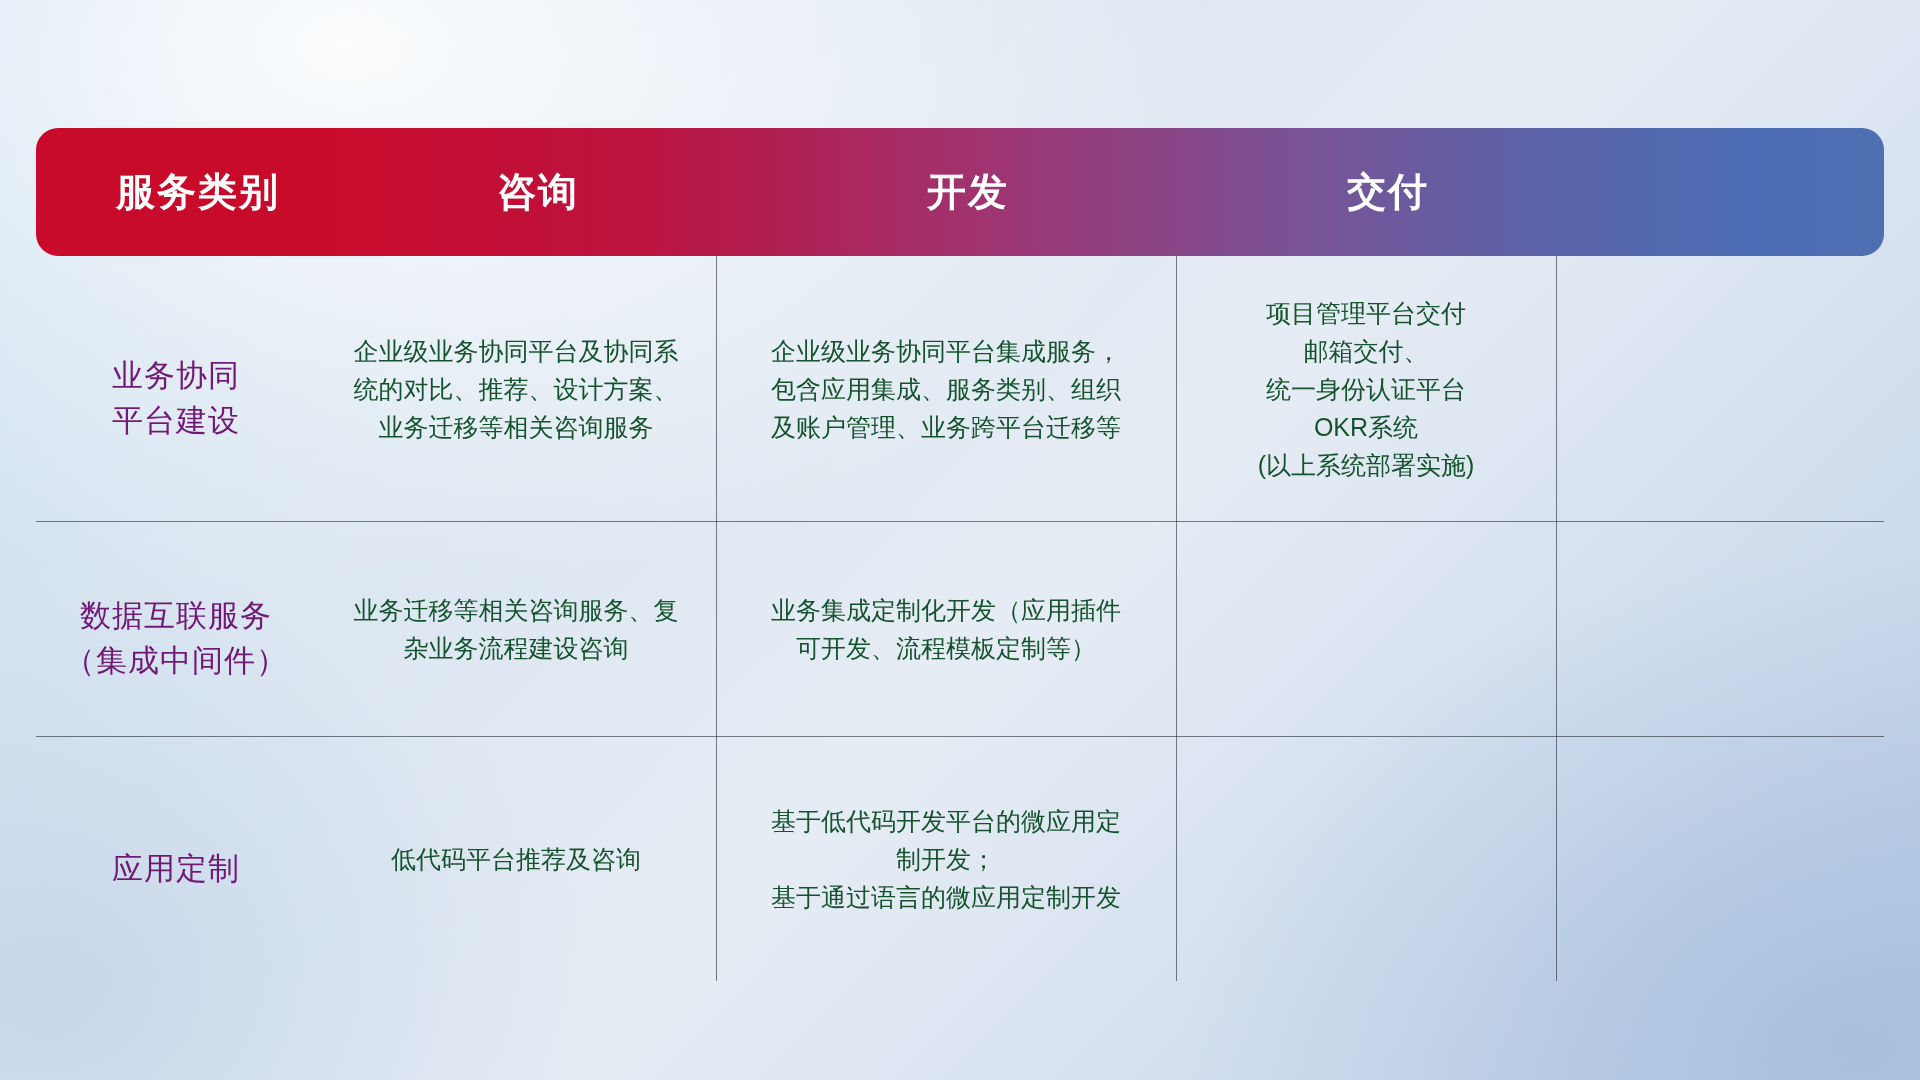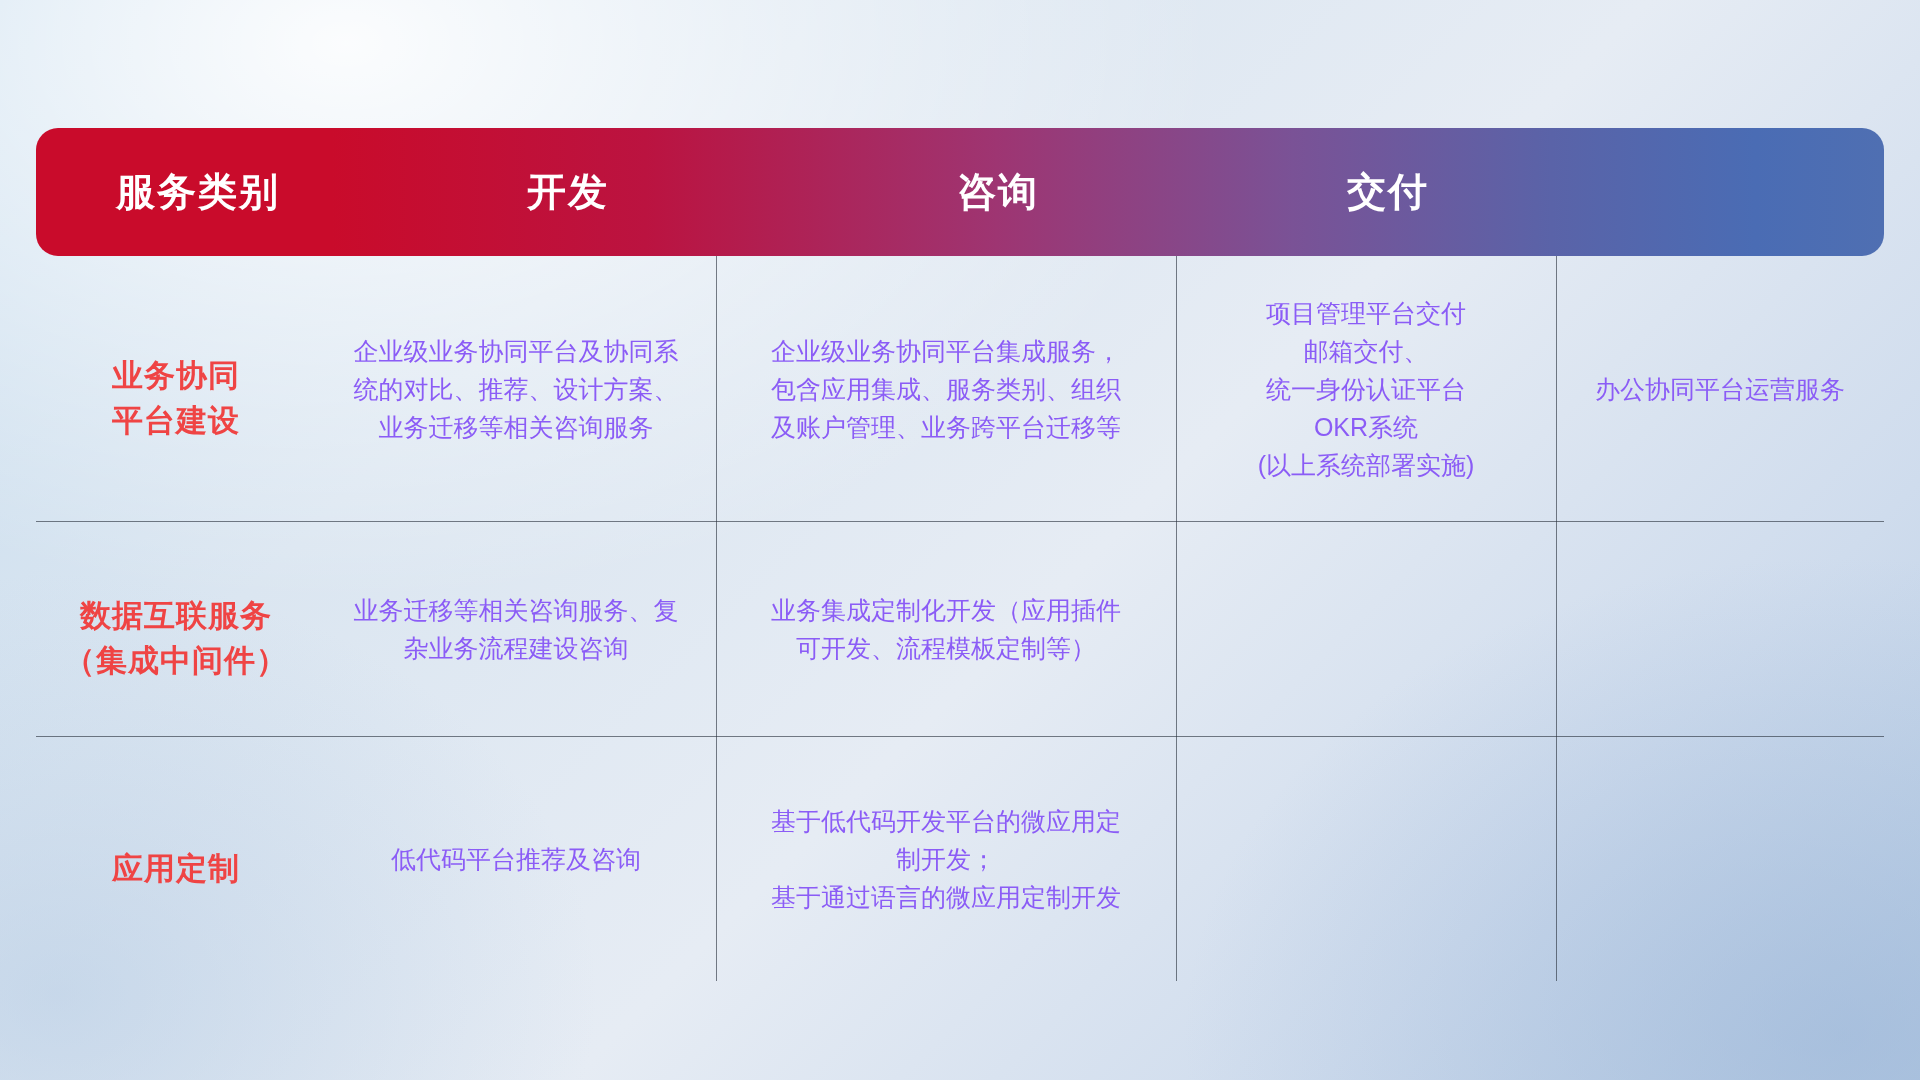--- a/index.html
+++ b/index.html
@@ -82,27 +82,27 @@
 
   .cell {
     box-sizing: border-box;
     display: flex;
     align-items: center;
     justify-content: center;
     text-align: center;
     padding: 6px 14px;
     font-size: 25px;
     line-height: 1.52;
-    color: #8b5cf6;
+    color: #14532d;
     white-space: pre-line;
   }
 
   .cat-cell {
-    color: #ef4444;
-    font-weight: bold;
+    color: #701a75;
+    font-weight: normal;
     font-size: 31px;
     line-height: 1.45;
     letter-spacing: 1px;
     margin-top: 21px;
   }
 
   
   .hline {
     position: absolute;
     left: 0;
@@ -118,42 +118,41 @@
 </style>
 </head>
 <body>
 
 <div id="stage">
 
   <div class="table-wrap">
 
     <div class="header-row">
       <div class="header-cell c0">服务类别</div>
+      <div class="header-cell c1">咨询</div>
       <div class="header-cell c2">开发</div>
-      <div class="header-cell c1">咨询</div>
       <div class="header-cell c3">交付</div>
     </div>
 
     <div class="body-grid">
 
       <div class="data-row r1">
         <div class="cell cat-cell c0">业务协同
 平台建设</div>
         <div class="cell c1">企业级业务协同平台及协同系
 统的对比、推荐、设计方案、
 业务迁移等相关咨询服务</div>
         <div class="cell c2">企业级业务协同平台集成服务，
 包含应用集成、服务类别、组织
 及账户管理、业务跨平台迁移等</div>
         <div class="cell c3">项目管理平台交付
 邮箱交付、
 统一身份认证平台
 OKR系统
 (以上系统部署实施)</div>
-        <div class="cell c4">办公协同平台运营服务</div>
       </div>
 
       <div class="data-row r2">
         <div class="cell cat-cell c0">数据互联服务
 （集成中间件）</div>
         <div class="cell c1">业务迁移等相关咨询服务、复
 杂业务流程建设咨询</div>
         <div class="cell c2">业务集成定制化开发（应用插件
 可开发、流程模板定制等）</div>
         <div class="cell c3"></div>

